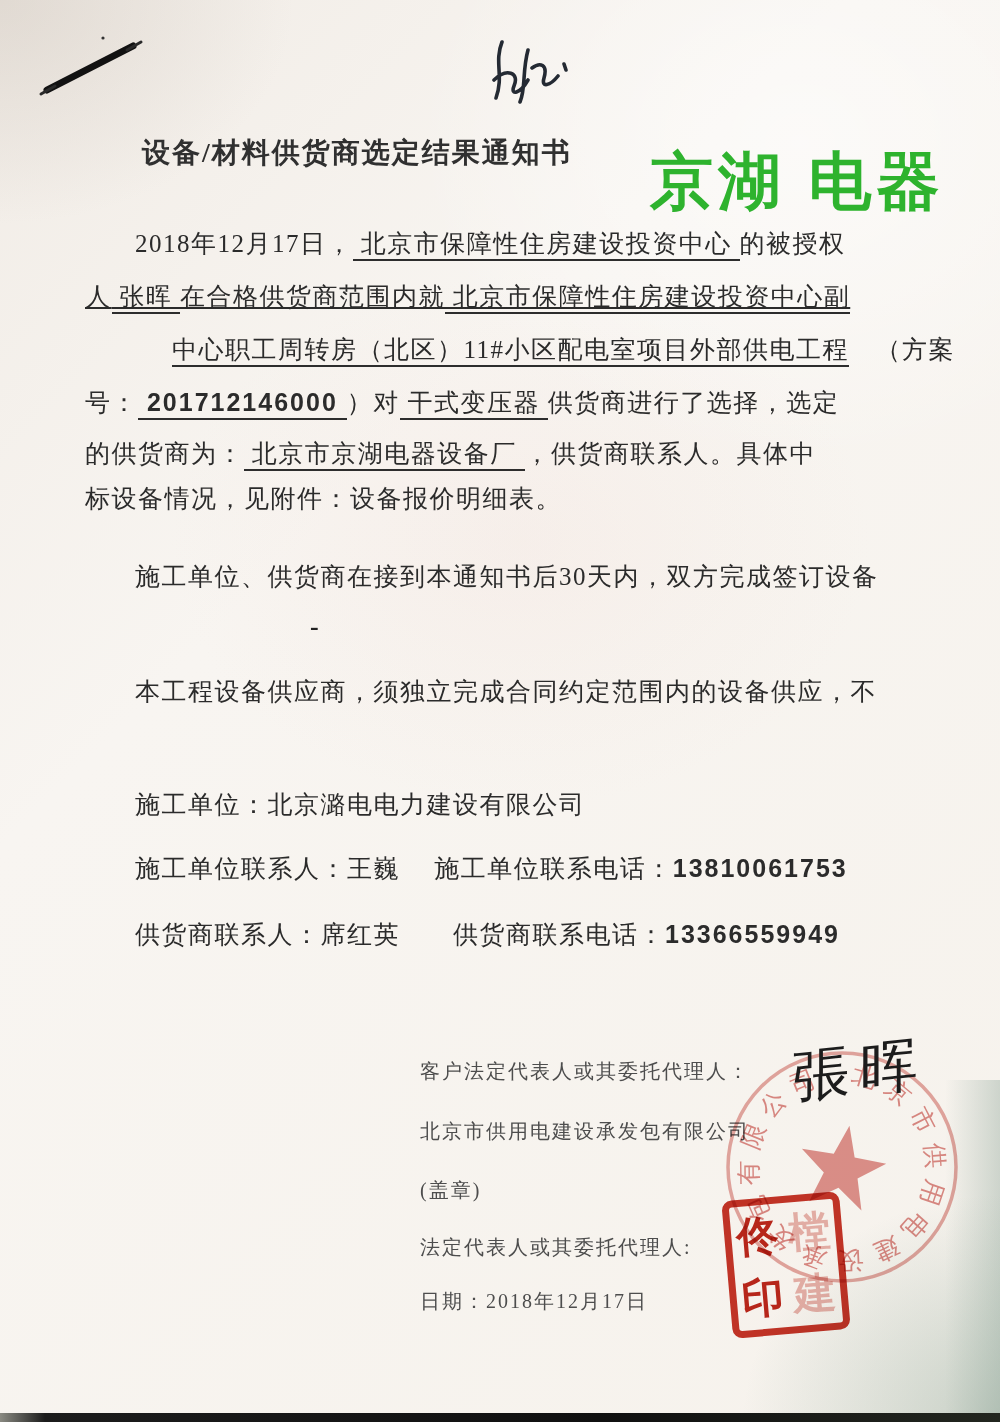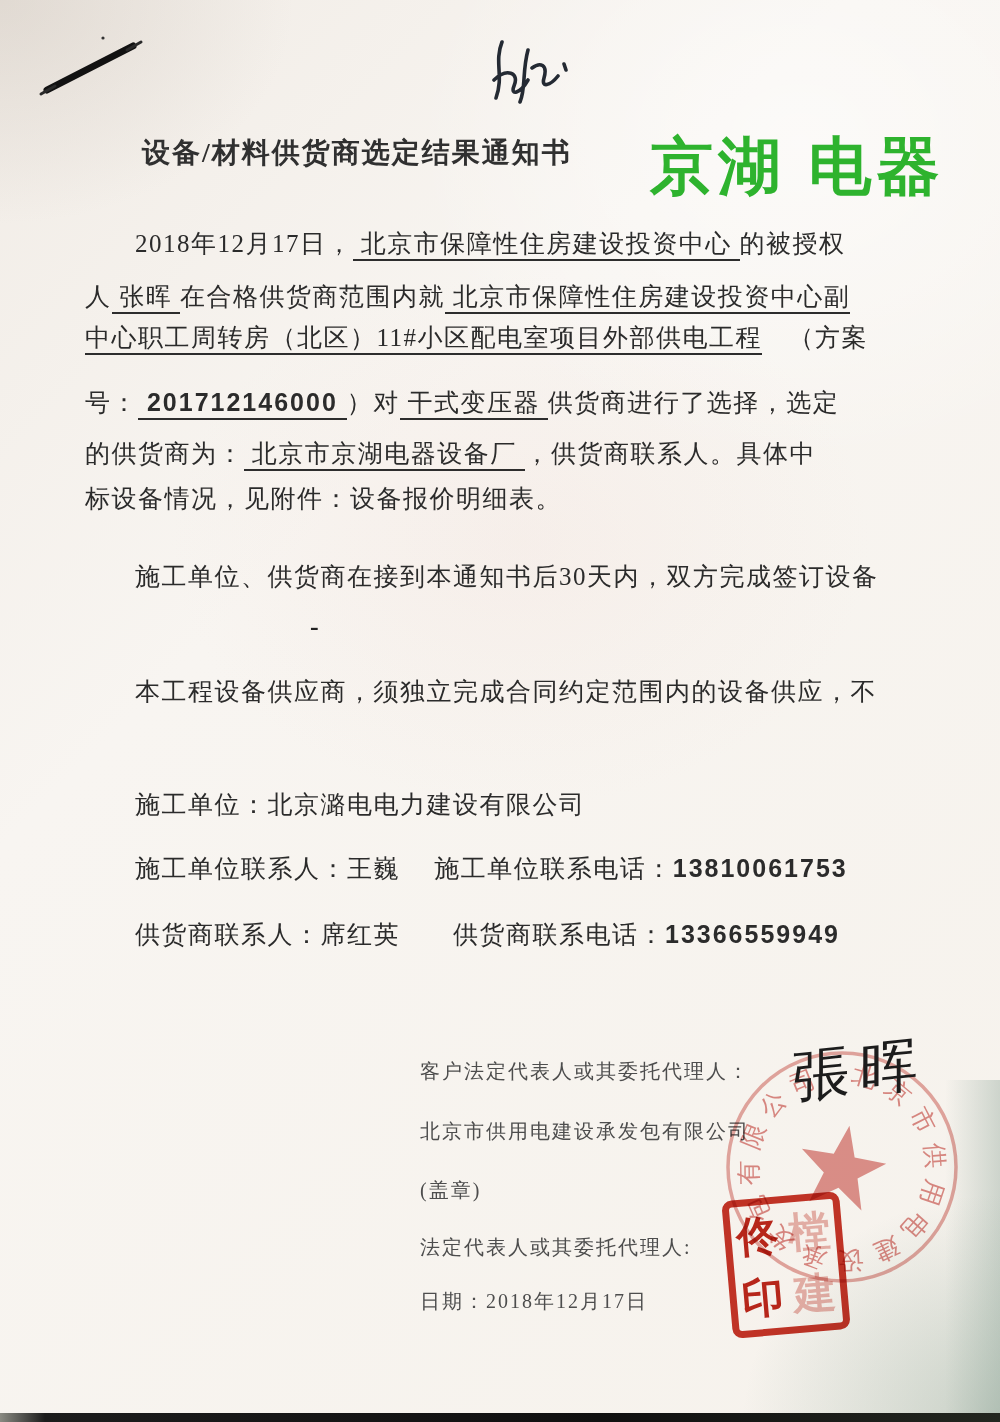--- a/index.html
+++ b/index.html
@@ -11,21 +11,21 @@
       radial-gradient(ellipse 600px 500px at 80% 10%, rgba(255,255,255,.55), transparent 65%),
       linear-gradient(135deg, #f1ece6 0%, #f8f5f1 35%, #f6f2ec 100%);
     font-family:"Liberation Serif", serif; color:#2b2b2b;
   }
   .abs { position:absolute; }
   .title {
     left:142px; top:134px; font-size:28px; font-weight:700; letter-spacing:2px;
     white-space:nowrap; color:#303030; z-index:2;
   }
   .watermark {
-    left:650px; top:124px; font-size:63px; font-weight:900; letter-spacing:5px;
+    left:650px; top:139px; font-size:63px; font-weight:900; letter-spacing:5px;
     font-family:"Liberation Sans", sans-serif; white-space:nowrap; z-index:6;
   }
   .line {
     left:85px; width:870px; font-size:25px; line-height:1.25; letter-spacing:1.5px;
     white-space:nowrap; z-index:1;
   }
   .ind { padding-left:50px; }
   .u { border-bottom:2px solid #2d2d2d; padding-bottom:2px; }
   .num { font-family:"Liberation Sans", sans-serif; font-weight:700; letter-spacing:2px; }
   .sign { left:420px; font-size:20px; letter-spacing:2px; color:#4d4d4d; white-space:nowrap; z-index:1; }
@@ -79,23 +79,23 @@
 
   <svg class="abs" style="left:480px; top:28px; z-index:2;" width="120" height="90" viewBox="0 0 120 90">
     <path d="M22,14 C14,34 24,48 16,70 M14,52 C26,40 40,44 34,58 C30,68 40,66 48,52 M48,22 C42,44 46,60 40,74 M52,40 C60,34 68,36 64,50 C61,60 70,58 78,48 M84,36 l2,6" fill="none" stroke="#242a33" stroke-width="3.6" stroke-linecap="round"></path>
   </svg>
 
   <div class="abs title">设备/材料供货商选定结果通知书</div>
   <div class="abs watermark" style="color:#2eb32e;">京湖 电器</div>
 
   <div class="abs line ind" style="top:228px;"><span>2018年12月17日，</span><span class="u"> 北京市保障性住房建设投资中心 </span><span> 的被授权</span></div>
 
-  <div class="abs line" style="top:281px;"><span>人</span><span class="u"> 张晖 </span><span> 在合格供货商范围内就</span><span class="u"> 北京市保障性住房建设投资中心副</span></div>
+  <div class="abs line" style="top:281px;text-decoration:underline;"><span>人</span><span class="u"> 张晖 </span><span> 在合格供货商范围内就</span><span class="u"> 北京市保障性住房建设投资中心副</span></div>
 
-  <div class="abs line" style="top:322px;"><span class="u">中心职工周转房（北区）11#小区配电室项目外部供电工程</span><span>　（方案</span></div>
+  <div class="abs line" style="top:334px;text-align:right;"><span class="u">中心职工周转房（北区）11#小区配电室项目外部供电工程</span><span>　（方案</span></div>
 
   <div class="abs line" style="top:387px;"><span>号：</span><span class="u num"> 201712146000 </span><span>）对</span><span class="u"> 干式变压器 </span><span> 供货商进行了选择，选定</span></div>
 
   <div class="abs line" style="top:438px;"><span>的供货商为：</span><span class="u"> 北京市京湖电器设备厂 </span><span>，供货商联系人。具体中</span></div>
 
   <div class="abs line" style="top:483px;"><span>标设备情况，见附件：设备报价明细表。</span></div>
 
   <div class="abs line ind" style="top:561px;">施工单位、供货商在接到本通知书后30天内，双方完成签订设备</div>
   <div class="abs stray" style="left:310px; top:612px;">-</div>
 

